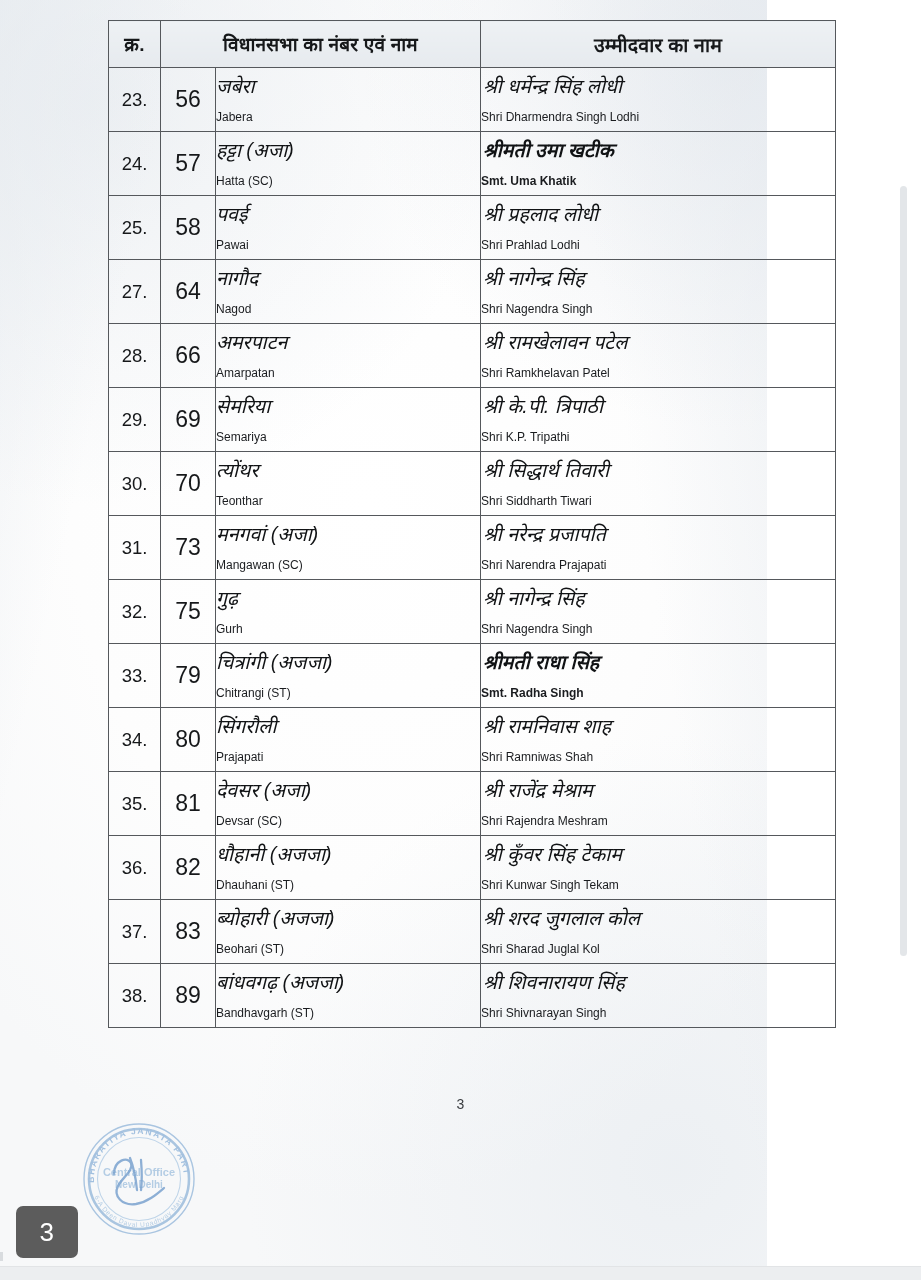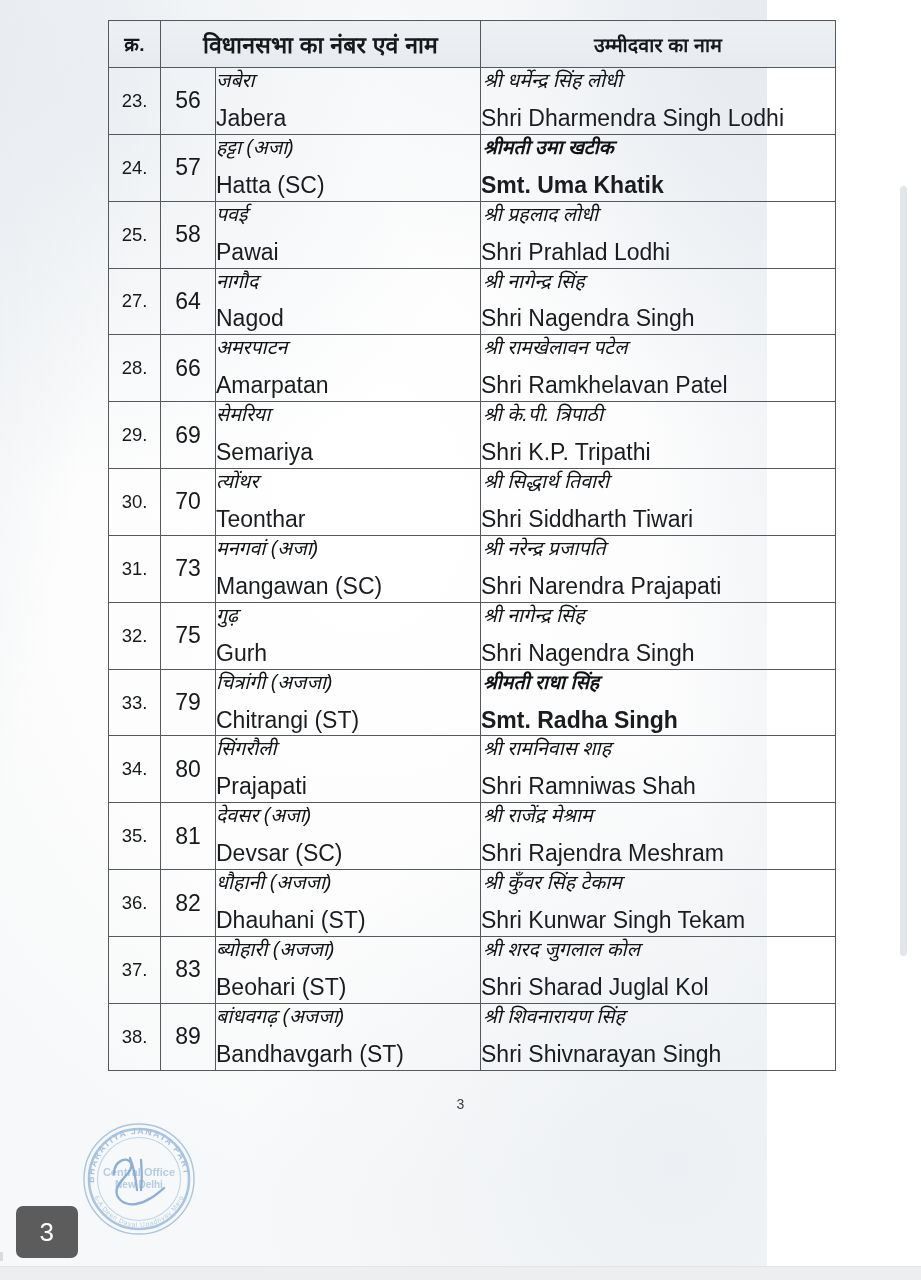--- a/index.html
+++ b/index.html
@@ -64,21 +64,21 @@
 
   thead th {
     height: 47px;
     background: linear-gradient(180deg,#eef1f4 0%, #e6eaee 100%);
     font-weight: 700;
     font-size: 20px;
     text-align: center;
     letter-spacing: .2px;
   }
   thead th.th-sr { font-size: 19px; }
-  thead th.th-cons { font-size: 23px; }
+  thead th.th-cons { font-size: 19px; }
   thead th.th-cand { font-size: 19.5px; }
 
   tbody td { height: 64px; }
   td.cell-sr {
     text-align: center;
     font-size: 18.5px;
     font-weight: 400;
     padding-top: 14px;
     vertical-align: middle;
   }
@@ -95,21 +95,21 @@
   .line-hi {
     display: block;
     font-size: 19.5px;
     line-height: 1.28;
     white-space: nowrap;
     color: #111315;
     font-style: italic;
   }
   .line-en {
     display: block;
-    font-size: 23px;
+    font-size: 12px;
     line-height: 1.3;
     white-space: nowrap;
     color: #1a1c1f;
     margin-top: 11px;
   }
   td.cell-cand .line-hi { padding-left: 2px; }
   
   .bold .line-hi, .bold .line-en { font-weight: 700; }
 
   

